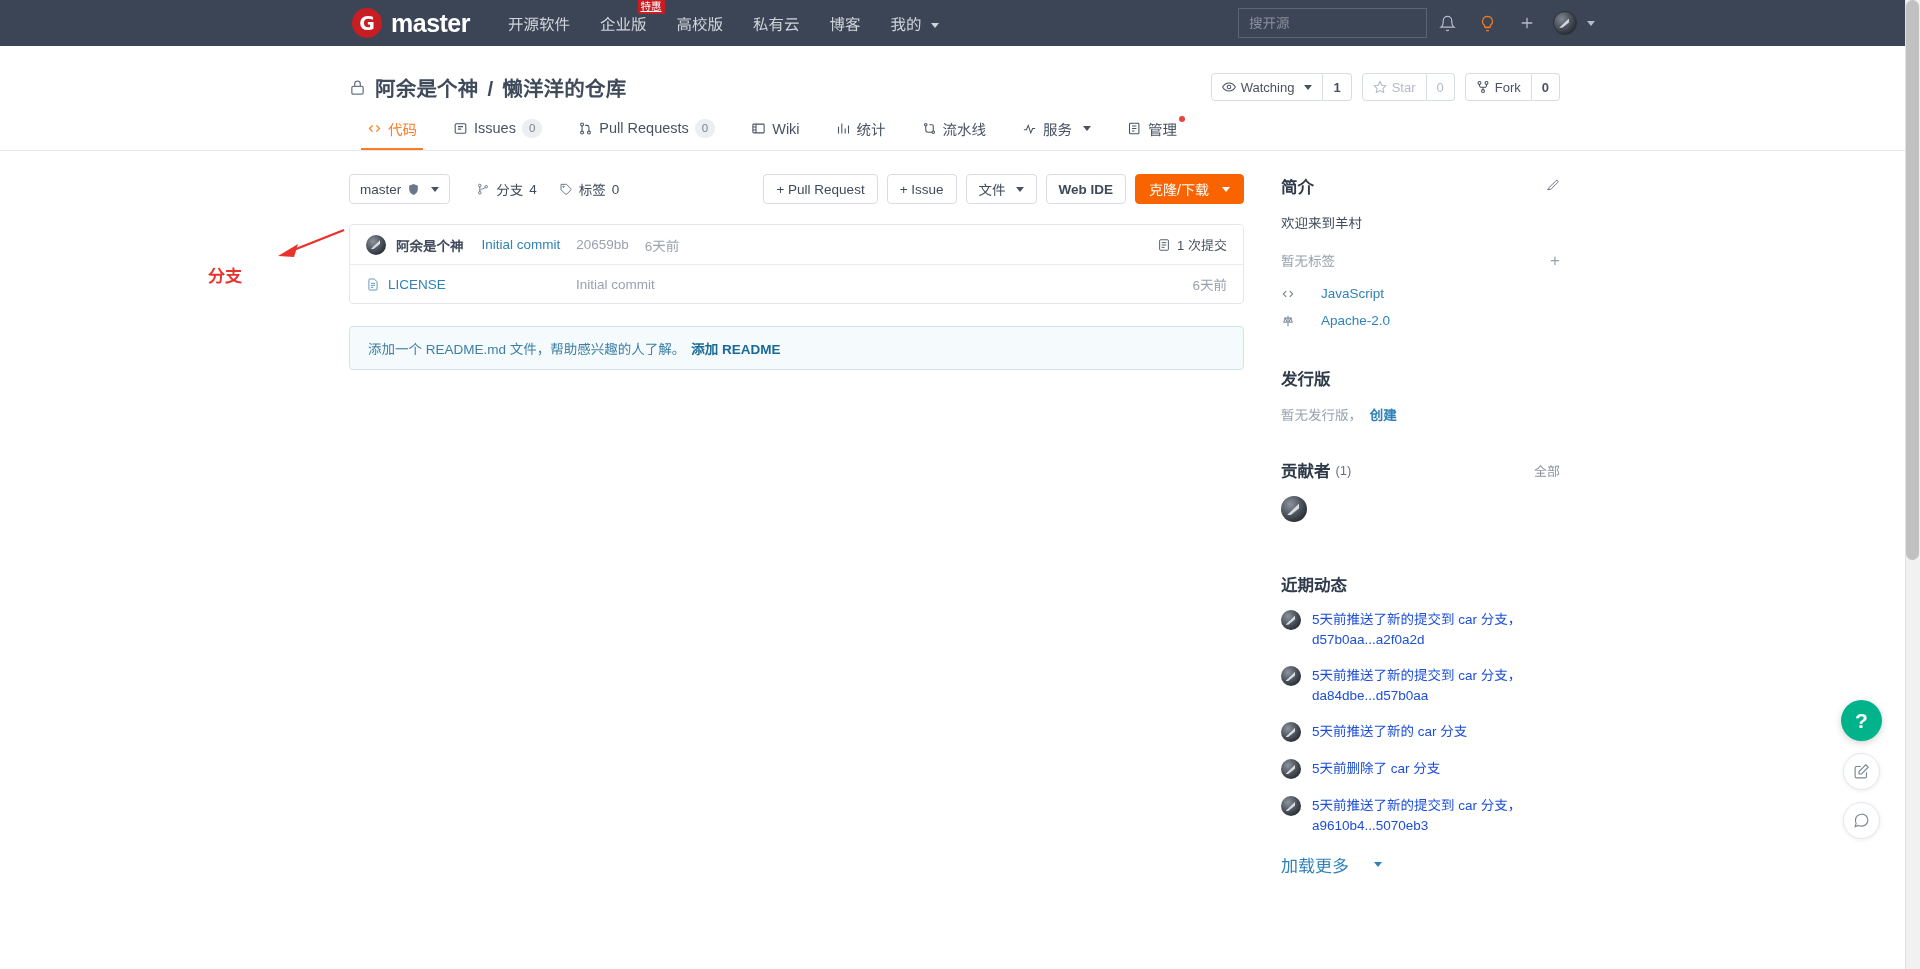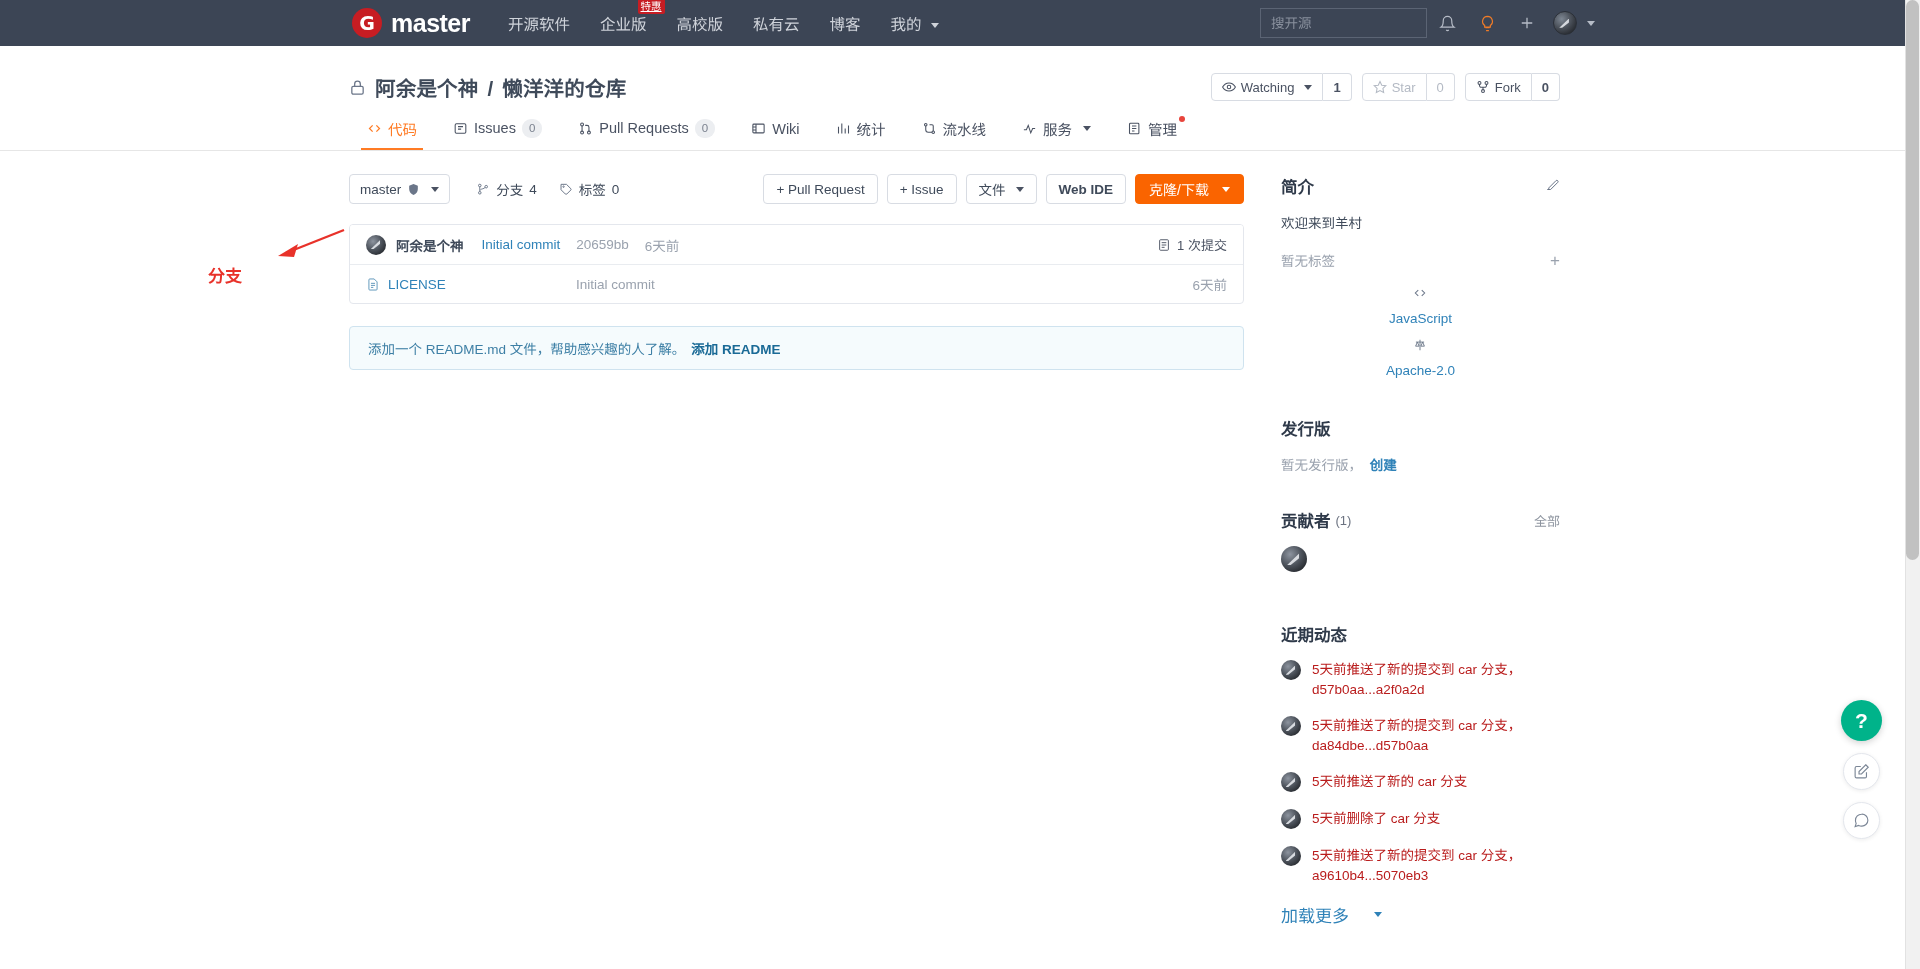--- a/index.html
+++ b/index.html
@@ -36,21 +36,21 @@
     white-space: nowrap;
     text-decoration: underline;
   }
   .caret {
     display: inline-block; width: 0; height: 0; vertical-align: middle;
     border-left: 4px solid transparent; border-right: 4px solid transparent;
     border-top: 5px solid currentColor; margin-left: 5px;
   }
   .nav-right { margin-left: auto; display: flex; align-items: center; gap: 0; padding-right: 310px; }
   .search-box {
-    width: 167px; height: 30px; background: transparent; border: 1px solid #5b6474;
+    width: 189px; height: 30px; background: transparent; border: 1px solid #5b6474;
     border-radius: 0; color: #cfd3da; padding: 12px 10px; font-size: 13.5px;
     font-family: "Liberation Sans", sans-serif; outline: none;
   }
   .search-box::placeholder { color: #8a919e; }
   .nav-icon {
     width: 40px; height: 46px; display: flex; align-items: center; justify-content: center;
     cursor: pointer;
   }
   .avatar-nav {
     width: 24px; height: 24px; border-radius: 50%;
@@ -195,38 +195,38 @@
   .side-head .cnt { font-size: 13px; font-weight: normal; color: #6b7280; margin-left: 5px; }
   .side-head .act {
     margin-left: auto; font-size: 13px; color: #8d949f; font-weight: normal; cursor: pointer;
   }
   .side-text { font-size: 13.5px; color: #3f4a5a; margin-bottom: 18px; }
   .side-muted-row {
     display: flex; align-items: center; font-size: 13.5px; color: #9aa2ae; margin-bottom: 16px;
   }
   .side-muted-row .plus { margin-left: auto; font-size: 17px; color: #9aa2ae; cursor: pointer; line-height: 1; }
   .side-item {
-    display: flex; align-items: center; gap: 11px; font-size: 13.5px; color: #2f82b8;
-    margin-bottom: 12px; cursor: pointer; flex-direction: column;
+    display: flex; align-items: center; gap: 26px; font-size: 13.5px; color: #2f82b8;
+    margin-bottom: 12px; cursor: pointer;
   }
   .side-plain { font-size: 13.5px; color: #9aa2ae; }
   .side-plain a { color: #2f82b8; text-decoration: none; cursor: pointer; font-weight: bold; margin-left: 4px; }
   .divider-space { height: 26px; }
   .contrib-avatars { display: flex; gap: 8px; margin-top: 4px; }
   .avatar-md {
     width: 26px; height: 26px; border-radius: 50%;
     background: radial-gradient(circle at 35% 32%, #8d949f 0%, #4e545d 45%, #101215 100%);
     position: relative; overflow: hidden; cursor: pointer;
   }
   .avatar-md::after {
     content: ""; position: absolute; left: 23%; top: 28%; width: 48%; height: 46%;
     background: #d8dbe0; clip-path: polygon(0% 100%, 100% 0%, 100% 40%, 28% 100%);
   }
   .activity-item { display: flex; gap: 11px; margin-bottom: 17px; }
-  .activity-text { font-size: 13.5px; line-height: 1.45; color: #b91c1c; }
+  .activity-text { font-size: 13.5px; line-height: 1.45; color: #1d4ed8; }
   .load-more { font-size: 17px; color: #2f82b8; cursor: pointer; display: flex; align-items: center; gap: 20px; }
 
   
   .annot-label {
     position: absolute; left: 208px; top: 262px; color: #e8322a;
     font-size: 17px; font-weight: bold; font-family: "DejaVu Sans", sans-serif;
   }
   .annot-arrow { position: absolute; left: 276px; top: 228px; }
 
   

